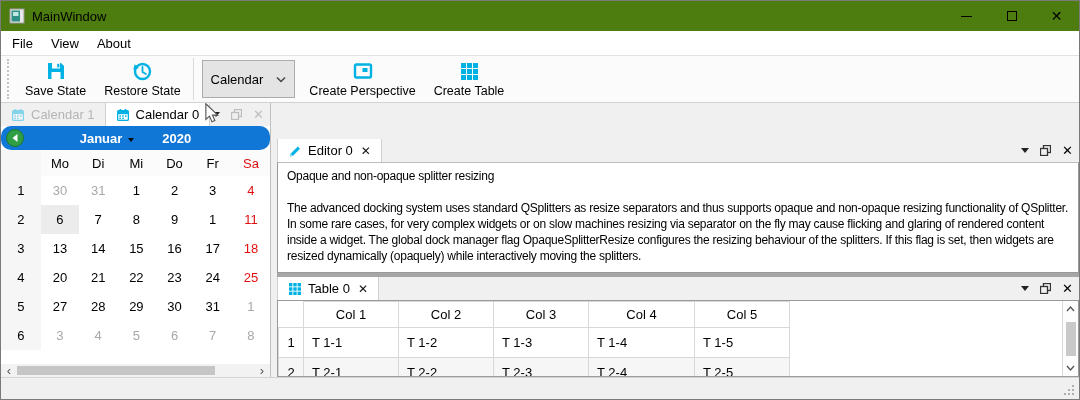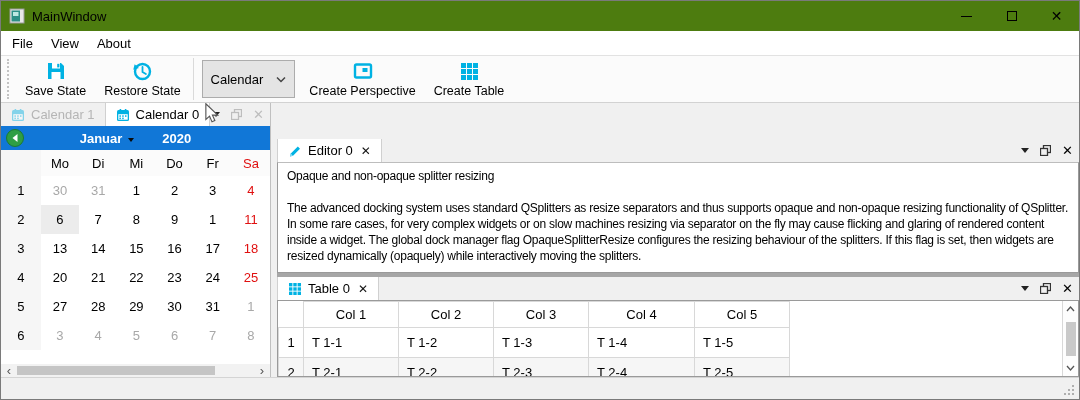--- a/index.html
+++ b/index.html
@@ -46,21 +46,21 @@
   .dock-tab.inactive svg { opacity:0.45; }
   .tab-close { font-size:12px; color:#111; margin-left:2px; }
   .bar-controls { position:absolute; right:6px; top:0; height:23px; display:flex; align-items:center; gap:11px; }
   .bc-arrow { width:0; height:0; border-left:4px solid transparent; border-right:4px solid transparent; border-top:5px solid #222; }
   .bc-float svg, .bc-close { display:block; }
   .bc-close { font-size:13px; line-height:1; }
   .muted-ctl { color:#bdbdbd !important; }
 
   
   .cal-header { height:24px; background:#1177d7; color:#fff; font-weight:bold;
-                display:flex; align-items:center; justify-content:center; gap:5px; position:relative; flex:0 0 auto; }
+                display:flex; align-items:center; justify-content:center; gap:5px; position:relative; flex:0 0 auto;border-radius:10px; }
   .cal-back { position:absolute; left:5px; top:3px; width:18px; height:18px; border-radius:50%;
               background:#2f9e44; border:1px solid #1d7a30; display:flex; align-items:center; justify-content:center; }
   .cal-back svg { display:block; }
   .cal-month-arrow { width:0; height:0; border-left:3.5px solid transparent; border-right:3.5px solid transparent;
                      border-top:4.5px solid #0a0a0a; margin:4px 2px 0 1px; }
   .cal-year { margin-left:21px; }
   .cal-grid { flex:0 0 auto; background:#fff; }
   .cal-row { display:flex; }
   .cal-cell { width:38.3px; height:29px; display:flex; align-items:center; justify-content:center; font-size:13px; }
   .cal-weekcol { width:40px; background:#f6f6f6; }

